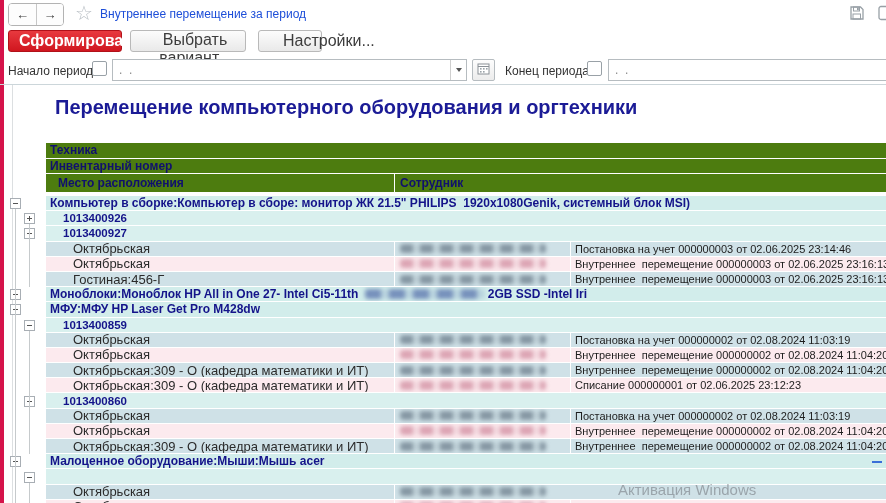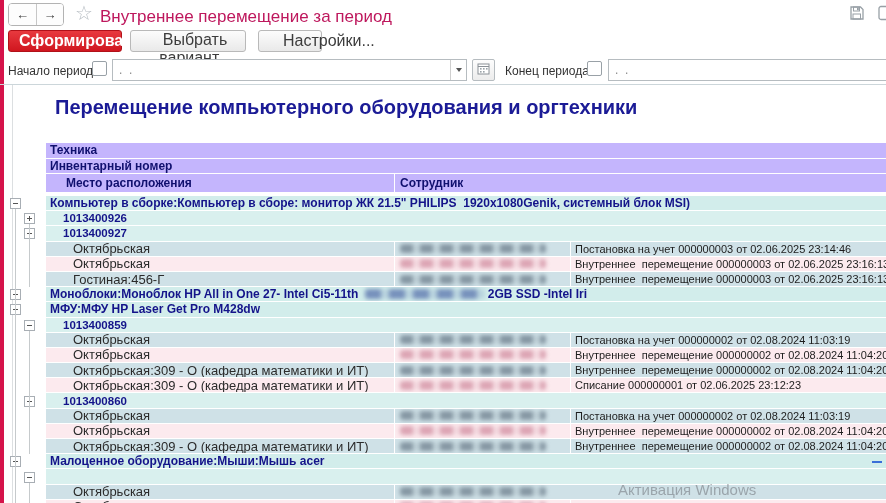--- a/index.html
+++ b/index.html
@@ -5,21 +5,21 @@
   html,body{margin:0;padding:0;background:#fff;}
   .screen{position:relative;width:886px;height:503px;overflow:hidden;background:#fff;
           font-family:"Liberation Sans",sans-serif;-webkit-font-smoothing:antialiased;}
   .red-edge{position:absolute;left:0;top:0;width:4px;height:503px;background:#d5134a;}
 
   
   .navgrp{position:absolute;left:8px;top:3px;display:flex;border:1px solid #b3b3b3;border-radius:4px;overflow:hidden;background:#fff;}
   .navbtn{width:27px;height:21px;border:none;background:#fdfdfd;color:#3d3d3d;font-size:13px;line-height:20px;cursor:pointer;padding:0;}
   .navbtn + .navbtn{border-left:1px solid #c7c7c7;}
   .star{position:absolute;left:75px;top:1px;font-size:20px;color:#b8bec4;cursor:pointer;}
-  .ptitle{position:absolute;left:100px;top:7px;font-size:17px;color:#be185d;}
+  .ptitle{position:absolute;left:100px;top:7px;font-size:12px;color:#1d4ed8;}
   .icobtn{position:absolute;top:5px;background:none;border:none;padding:0;cursor:pointer;}
 
   
   .btn{position:absolute;top:30px;height:22px;border-radius:3px;font-size:16px;cursor:pointer;
        font-family:"Liberation Sans",sans-serif;padding:0 10px;}
   .btn.red{left:8px;width:114px;background:linear-gradient(#e8393f,#d0161f);border:1px solid #b11119;
            color:#fff;font-weight:bold;}
   .btn.gray{background:linear-gradient(#fcfcfc,#e9e9e9);border:1px solid #b9b9b9;color:#3c3c3c;padding-left:24px;}
   .btn.g1{left:130px;width:116px;}
   .btn.g2{left:258px;width:64px;}
@@ -32,25 +32,25 @@
   .ddzone{width:15px;border-left:1px solid #cfcfcf;display:flex;align-items:center;justify-content:center;cursor:pointer;}
   .tri{width:0;height:0;border-left:3.5px solid transparent;border-right:3.5px solid transparent;border-top:4.5px solid #555;}
   .calbtn{position:absolute;left:472px;top:59px;width:23px;height:22px;border:1px solid #b6bcc0;border-radius:2px;
           background:linear-gradient(#fdfdfd,#ececec);display:flex;align-items:center;justify-content:center;cursor:pointer;box-sizing:border-box;}
   .sep{position:absolute;left:0;right:0;top:84px;height:1px;background:#ccd6da;}
 
   
   .gutline{position:absolute;left:12px;top:85px;bottom:0;width:1px;background:#dcdfe1;}
   .rtitle{position:absolute;left:55px;top:96px;font-size:20px;font-weight:bold;color:#1b1b96;white-space:pre;}
   .band{position:absolute;left:46px;right:0;top:143px;}
-  .brow{height:15.5px;background:#c4b5fd;border-bottom:1px solid #fff;box-sizing:border-box;display:flex;align-items:center;
+  .brow{height:15.5px;background:#4d7c0f;border-bottom:1px solid #fff;box-sizing:border-box;display:flex;align-items:center;
         font-weight:bold;color:#10106e;font-size:12px;padding-left:4px;white-space:pre;}
   .brow.cols{height:19px;padding-left:0;}
   .hcell{display:flex;align-items:center;height:100%;box-sizing:border-box;white-space:pre;font-weight:bold;color:#10106e;font-size:12px;}
-  .hcell.c1{width:348px;padding-left:20px;}
+  .hcell.c1{width:348px;padding-left:12px;}
   .hcell.c2{width:176px;border-left:1px solid #fff;padding-left:5px;}
   .hcell.c3{flex:1;border-left:1px solid #fff;padding-left:4px;}
 
   #rows{position:absolute;left:46px;right:0;top:196px;display:flex;flex-direction:column;}
   .trow{position:relative;display:flex;height:15.2px;border-bottom:1px solid #fff;box-sizing:border-box;overflow:hidden;flex:none;}
   .trow.group{background:#d2edeb;}
   .trow.inv{background:#d9f0ee;}
   .trow.tone-blue{background:#cfe1e7;}
   .trow.tone-pink{background:#fceaee;}
   .cell{display:flex;align-items:center;height:100%;box-sizing:border-box;white-space:pre;overflow:hidden;}

